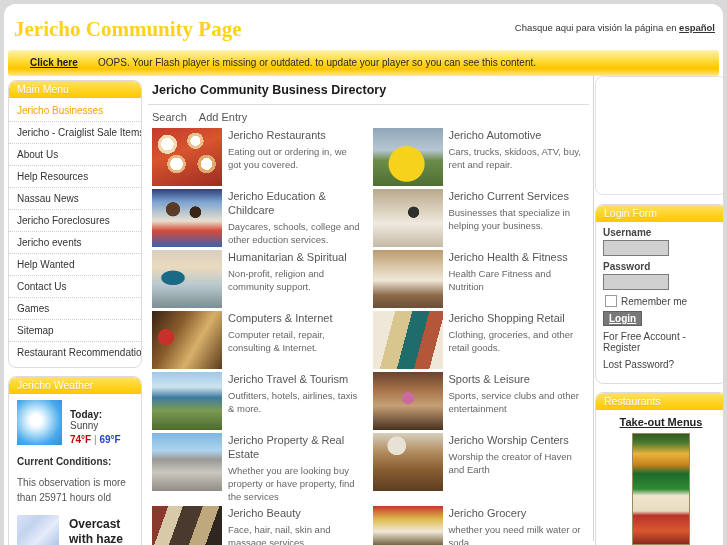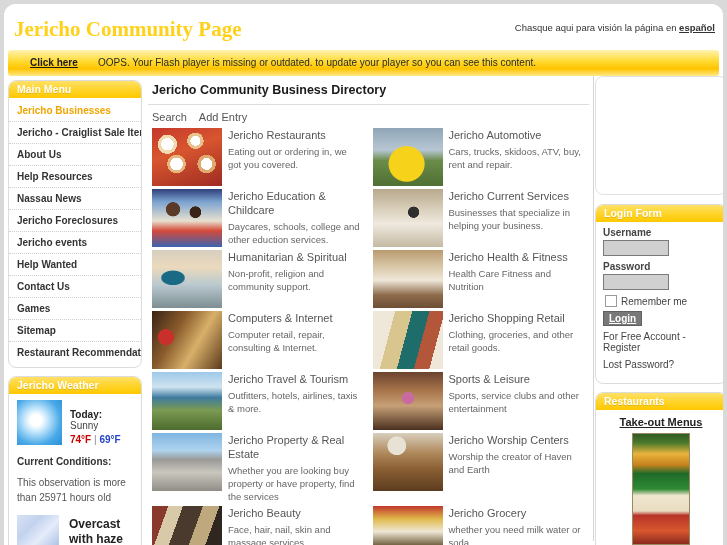--- a/index.html
+++ b/index.html
@@ -116,40 +116,40 @@
     border: 1px solid #dcdcdc;
     border-radius: 8px;
     margin-bottom: 8px;
     overflow: hidden;
   }
   .module-head {
     height: 17px;
     line-height: 17px;
     padding-left: 8px;
     font-size: 10.5px;
-    font-weight: bold;
+    font-weight: normal;
     color: #ffffff;
     text-shadow: 0 1px 0 rgba(0,0,0,0.12);
     background: linear-gradient(to bottom, #FFE168 0%, #FFD42B 50%, #FFC800 100%);
     border-radius: 7px 7px 0 0;
   }
   .module-body {
     padding: 2px 0 4px 0;
   }
 
   .menu-list { list-style: none; margin: 0; padding: 0; }
   .menu-list li {
     border-bottom: 1px dotted #cfcfcf;
   }
   .menu-list li:last-child { border-bottom: none; }
   .menu-list a {
     display: block;
     padding: 5px 6px 5px 8px;
     font-size: 10px;
-    font-weight: bold;
+    font-weight: normal;
     color: #333333;
     text-decoration: none;
     white-space: nowrap;
     overflow: hidden;
   }
   .menu-list a.active { color: #F0A500; }
 
   
   .weather-body { padding: 6px 8px 8px 8px; }
   .weather-top { display: flex; align-items: flex-start; gap: 8px; }

